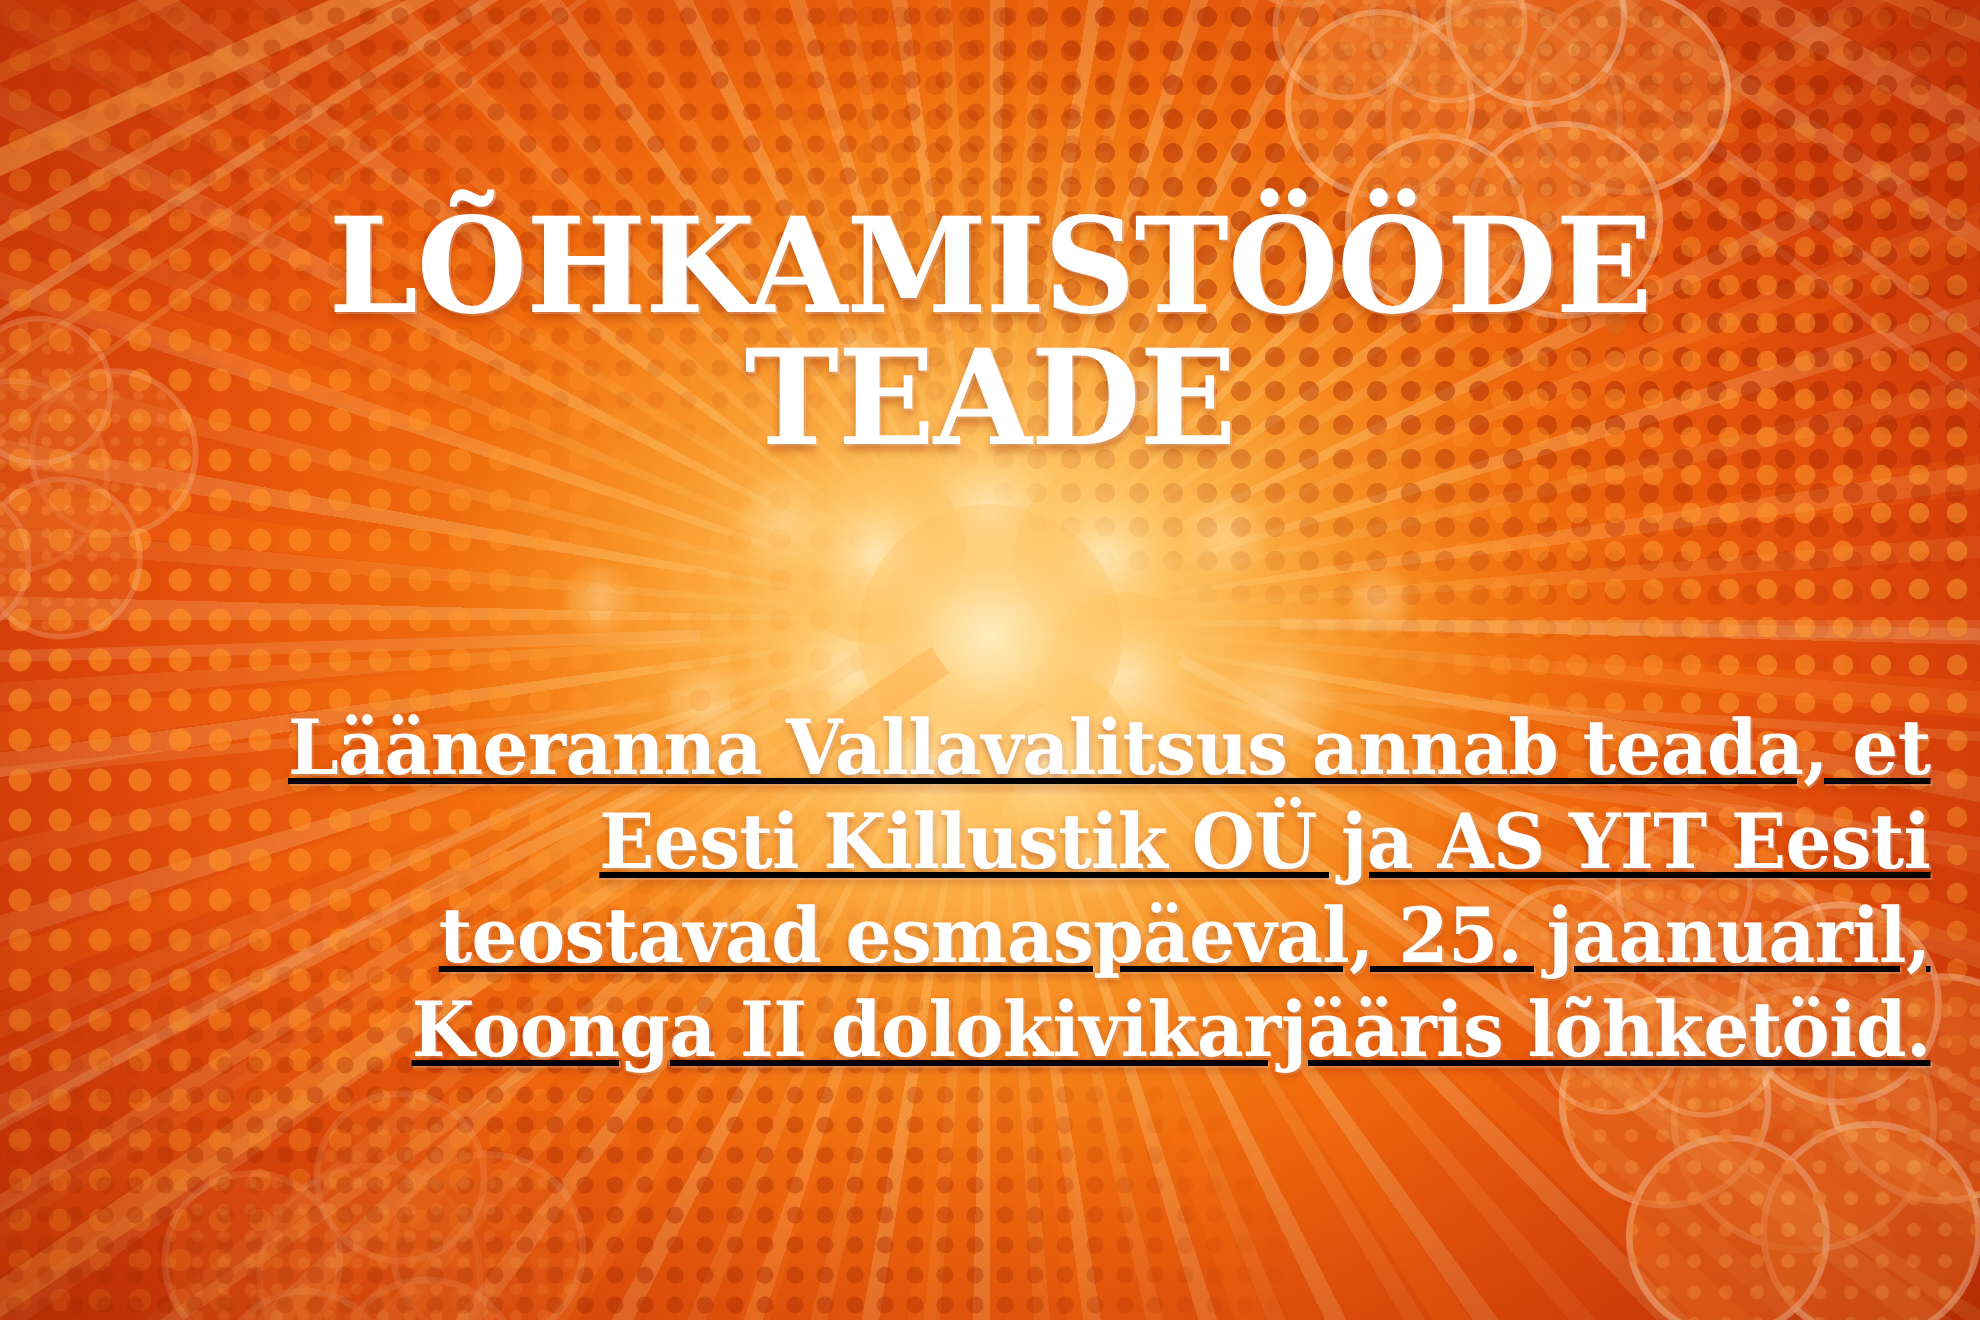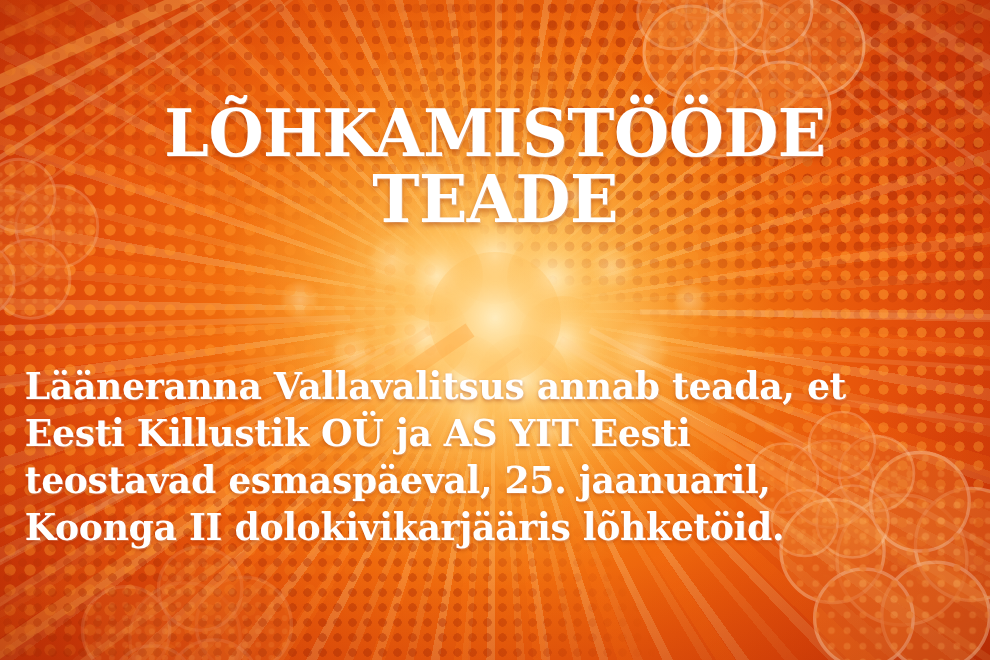--- a/index.html
+++ b/index.html
@@ -114,22 +114,23 @@
     line-height:66px;
     letter-spacing:-0.5px;
     text-shadow:
        0 3px 5px rgba(150,40,0,.45),
        1px 1px 0 rgba(255,255,255,.35);
     white-space:nowrap;
     transform:scaleX(.96);
   }
 
   .body-wrap{
-    position:absolute;left:0;right:0;top:362px;
-    text-align:left;
+    position:absolute;left:0;right:0;top:350px;
+    text-align:right;
+    text-decoration:underline;
   }
   .body-line{
     display:block;
     color:#ffffff;
     font-family:"DejaVu Serif", serif;
     font-weight:bold;
     font-size:38px;
     line-height:47px;
     letter-spacing:-0.3px;
     text-shadow:

